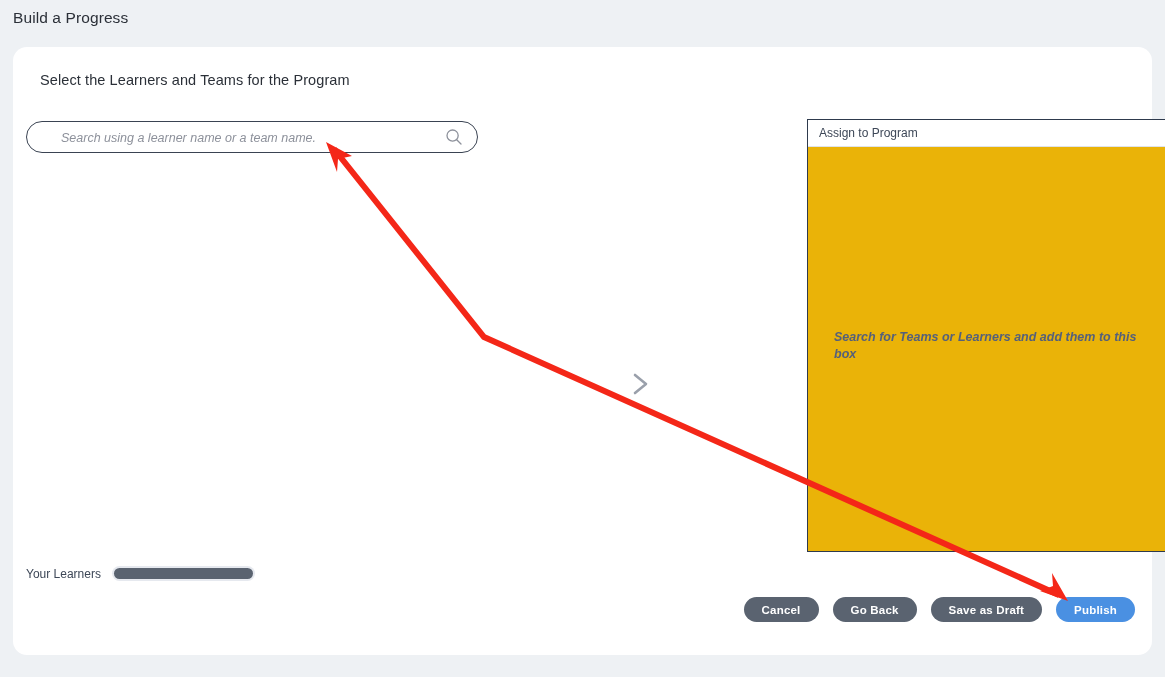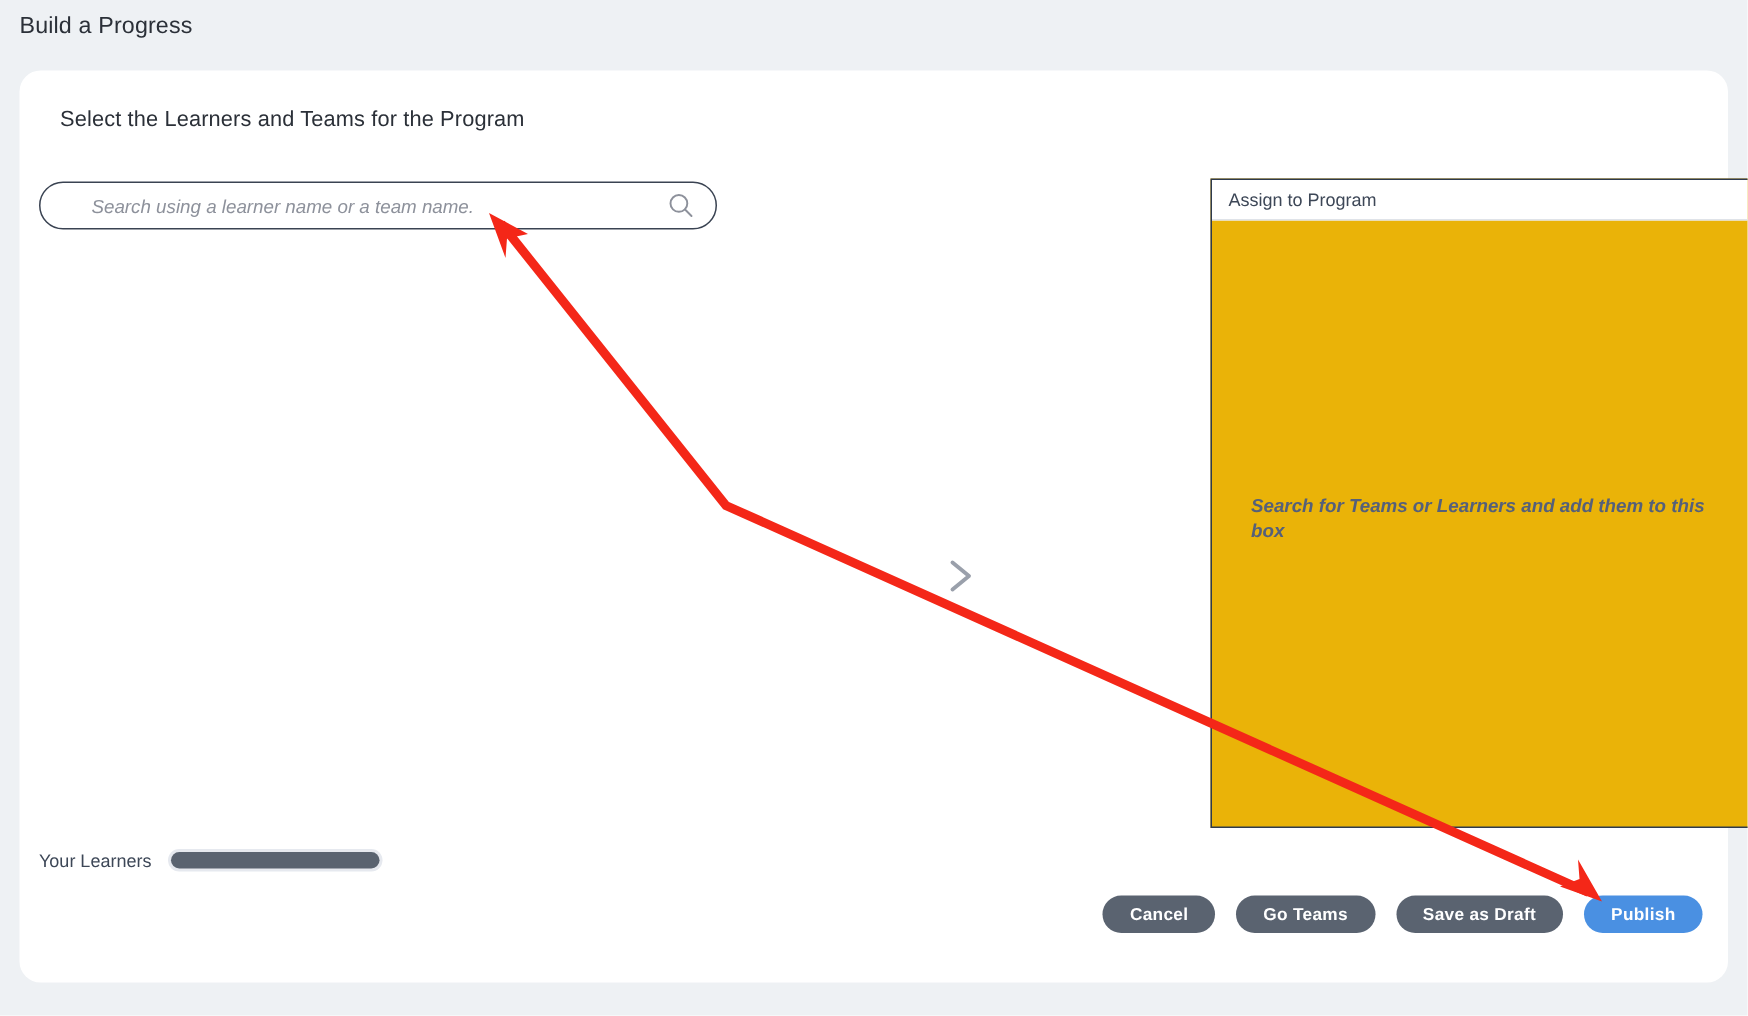--- a/index.html
+++ b/index.html
@@ -226,21 +226,21 @@
 
   <div class="progress-row">
     <span class="progress-label">Your Learners</span>
     <div class="progress-track">
       <div class="progress-fill" id="progress-fill" style="width: 100%;"></div>
     </div>
   </div>
 
   <div class="button-row">
     <button class="btn">Cancel</button>
-    <button class="btn">Go Teams</button>
+    <button class="btn">Go Back</button>
     <button class="btn">Save as Draft</button>
     <button class="btn primary">Publish</button>
   </div>
 
 </div>
 
 <svg class="annotation">
   <polyline points="334,149 484,337 1059,595" fill="none" stroke="#f42718" stroke-width="6" stroke-linecap="butt" stroke-linejoin="miter"></polyline>
   <polygon points="326,142 352,156 338,159 337,172" fill="#f42718"></polygon>
   <polygon points="1068,601 1040,591 1053,586 1052,573" fill="#f42718"></polygon>

